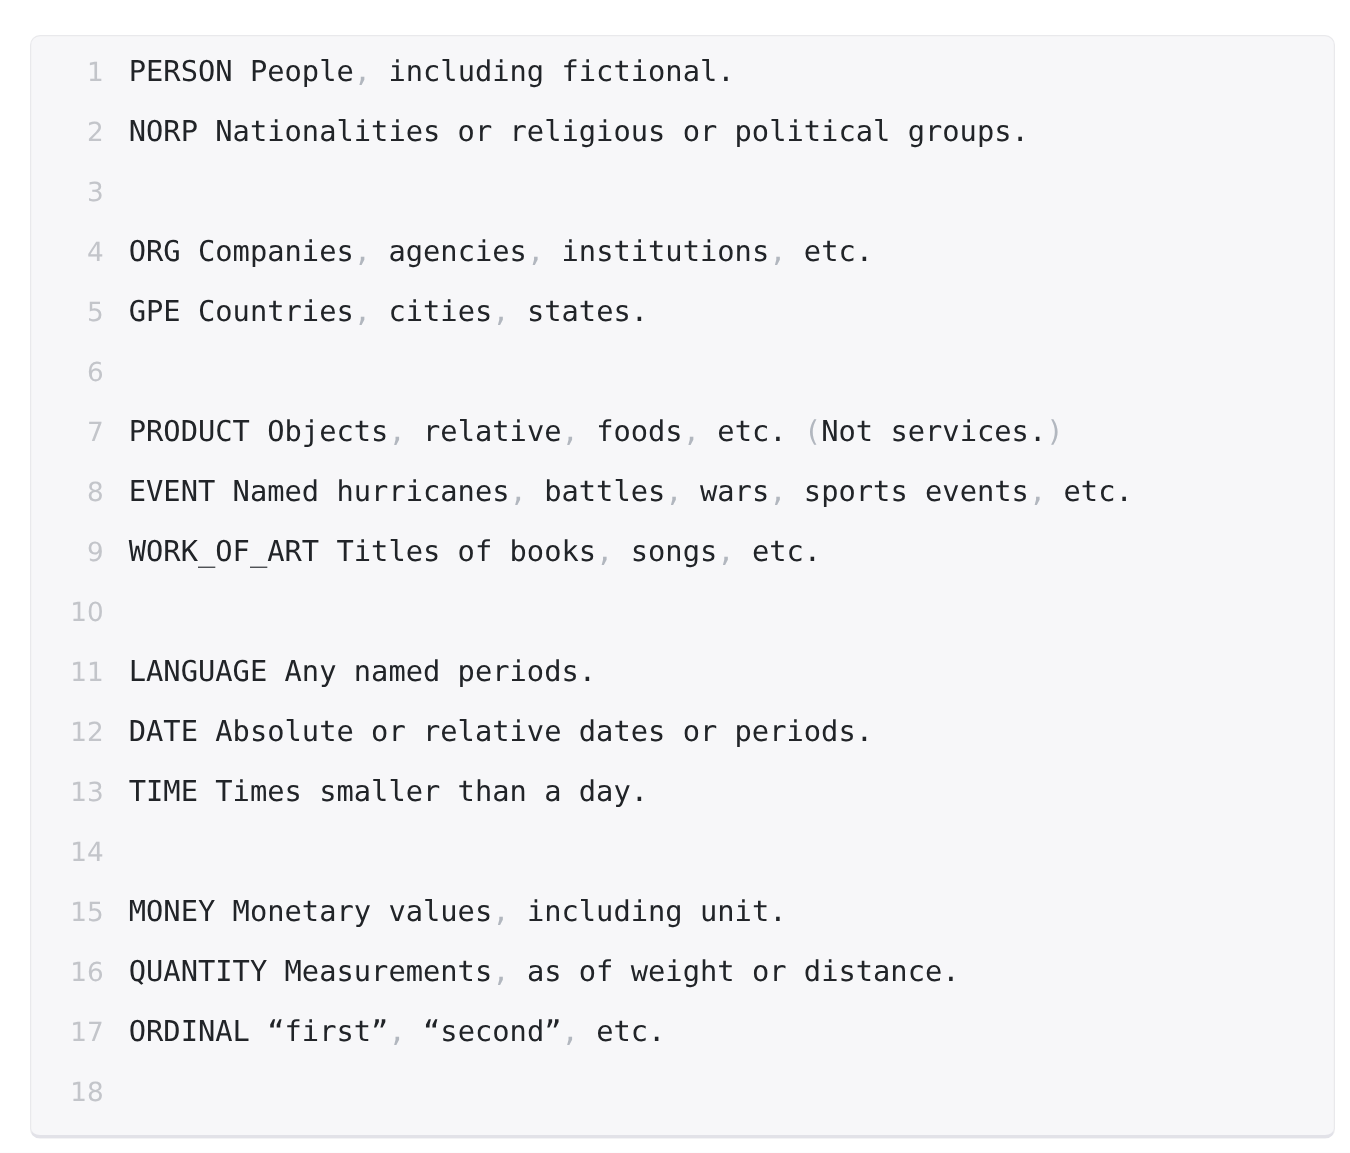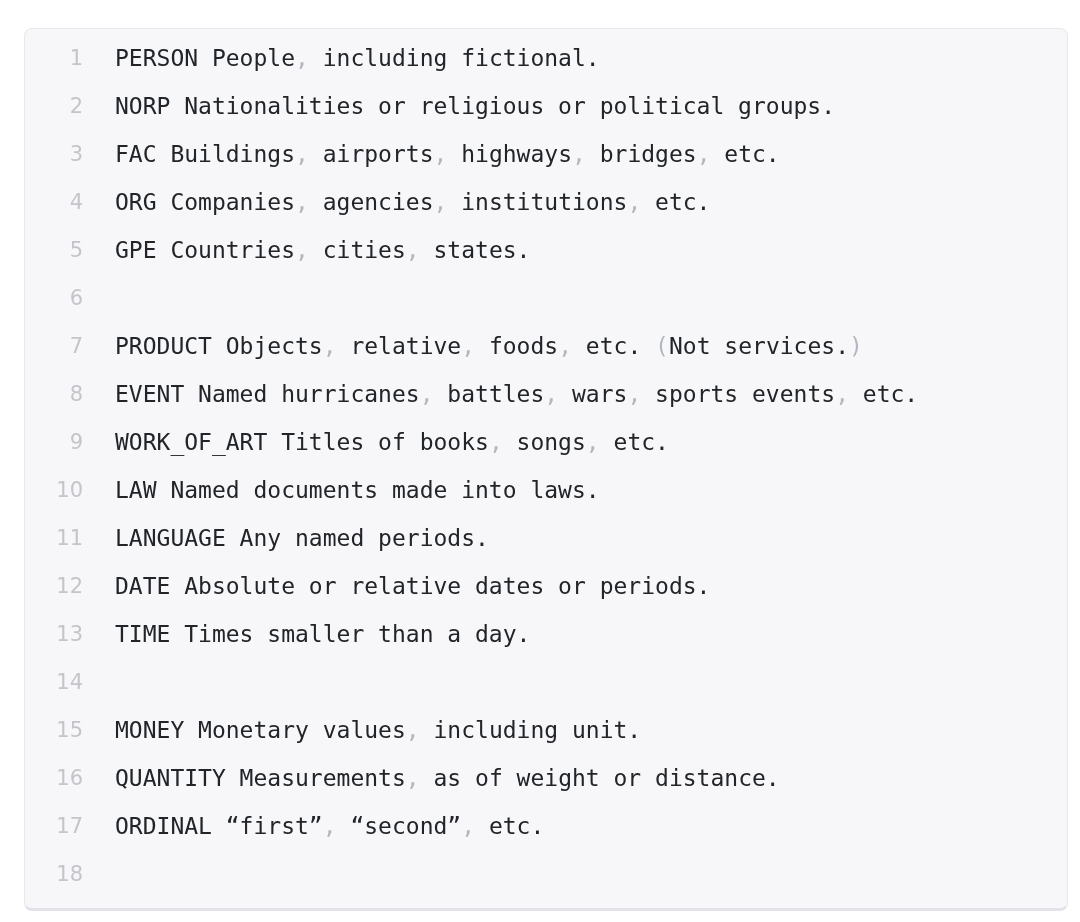--- a/index.html
+++ b/index.html
@@ -38,43 +38,43 @@
   .line-num {
     flex: none;
     width: 58px;
     text-align: right;
     font-family: "DejaVu Sans", "Liberation Sans", sans-serif;
     font-size: 21px;
     color: var(--num-color);
     user-select: none;
   }
   .line-text {
-    margin-left: 32px;
+    margin-left: 20px;
     font-family: "DejaVu Sans Mono", "Liberation Mono", monospace;
     font-size: 23px;
     color: var(--text-color);
     text-align: right;
   }
   .muted { color: var(--punct-color); }
 </style>
 </head>
 <body>
 
 <div class="code-block">
   <div id="code-lines">
       <div class="code-line"><span class="line-num">1</span><span class="line-text"><span>PERSON People</span><span class="muted">,</span><span> including fictional.</span></span></div>
       <div class="code-line"><span class="line-num">2</span><span class="line-text"><span>NORP Nationalities or religious or political groups.</span></span></div>
-      <div class="code-line"><span class="line-num">3</span><span class="line-text"><span>FAC Buildings</span><span class="muted">,</span><span> airports</span><span class="muted">,</span><span> highways</span><span class="muted">,</span><span> bridges</span><span class="muted">,</span><span> etc.</span></span></div>
+      <div class="code-line"><span class="line-num">3</span></div>
       <div class="code-line"><span class="line-num">4</span><span class="line-text"><span>ORG Companies</span><span class="muted">,</span><span> agencies</span><span class="muted">,</span><span> institutions</span><span class="muted">,</span><span> etc.</span></span></div>
       <div class="code-line"><span class="line-num">5</span><span class="line-text"><span>GPE Countries</span><span class="muted">,</span><span> cities</span><span class="muted">,</span><span> states.</span></span></div>
       <div class="code-line"><span class="line-num">6</span></div>
       <div class="code-line"><span class="line-num">7</span><span class="line-text"><span>PRODUCT Objects</span><span class="muted">,</span><span> relative</span><span class="muted">,</span><span> foods</span><span class="muted">,</span><span> etc. </span><span class="muted">(</span><span>Not services.</span><span class="muted">)</span></span></div>
       <div class="code-line"><span class="line-num">8</span><span class="line-text"><span>EVENT Named hurricanes</span><span class="muted">,</span><span> battles</span><span class="muted">,</span><span> wars</span><span class="muted">,</span><span> sports events</span><span class="muted">,</span><span> etc.</span></span></div>
       <div class="code-line"><span class="line-num">9</span><span class="line-text"><span>WORK_OF_ART Titles of books</span><span class="muted">,</span><span> songs</span><span class="muted">,</span><span> etc.</span></span></div>
-      <div class="code-line"><span class="line-num">10</span><span class="line-text"><span>LAW Named documents made into laws.</span></span></div>
+      <div class="code-line"><span class="line-num">10</span></div>
       <div class="code-line"><span class="line-num">11</span><span class="line-text"><span>LANGUAGE Any named periods.</span></span></div>
       <div class="code-line"><span class="line-num">12</span><span class="line-text"><span>DATE Absolute or relative dates or periods.</span></span></div>
       <div class="code-line"><span class="line-num">13</span><span class="line-text"><span>TIME Times smaller than a day.</span></span></div>
       <div class="code-line"><span class="line-num">14</span></div>
       <div class="code-line"><span class="line-num">15</span><span class="line-text"><span>MONEY Monetary values</span><span class="muted">,</span><span> including unit.</span></span></div>
       <div class="code-line"><span class="line-num">16</span><span class="line-text"><span>QUANTITY Measurements</span><span class="muted">,</span><span> as of weight or distance.</span></span></div>
       <div class="code-line"><span class="line-num">17</span><span class="line-text"><span>ORDINAL “first”</span><span class="muted">,</span><span> “second”</span><span class="muted">,</span><span> etc.</span></span></div>
       <div class="code-line"><span class="line-num">18</span></div>
     </div>
 </div>

